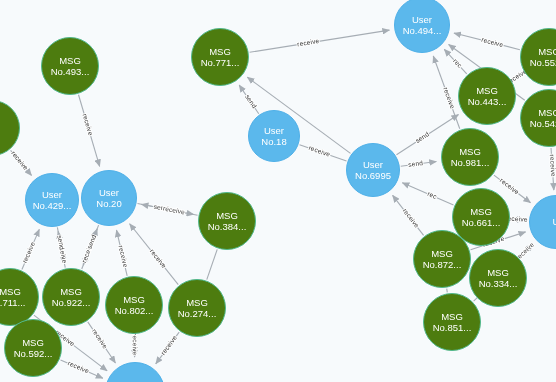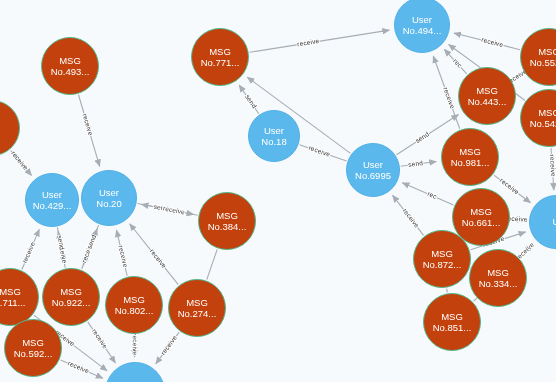--- a/index.html
+++ b/index.html
@@ -53,21 +53,21 @@
     align-items: center;
     justify-content: center;
     color: #ffffff;
     font-size: 9.5px;
     line-height: 11.5px;
     text-align: center;
     cursor: pointer;
     user-select: none;
   }
   .node.msg {
-    background: #c2410c;
+    background: #4d7c0f;
     border: 1px solid #51b98d;
   }
   .node.user {
     background: #5bb8ec;
     border: 1px solid #4fb0e8;
   }
   .node-line {
     white-space: nowrap;
     pointer-events: none;
   }

